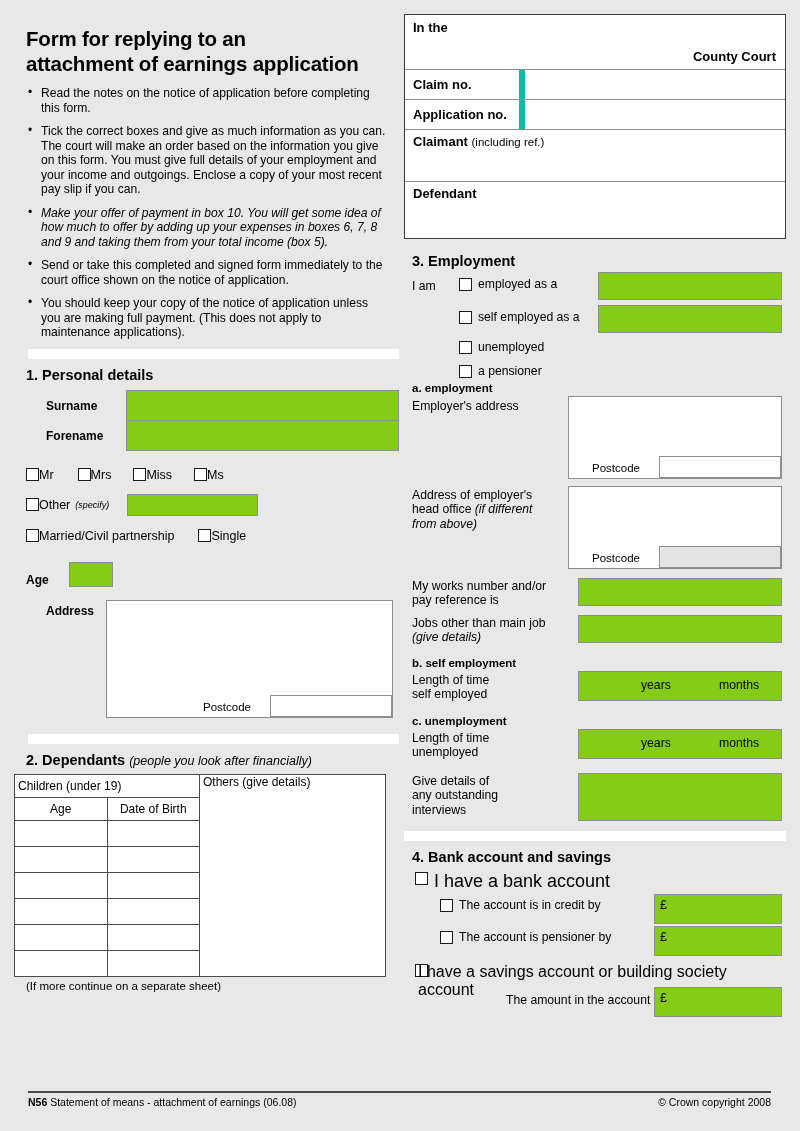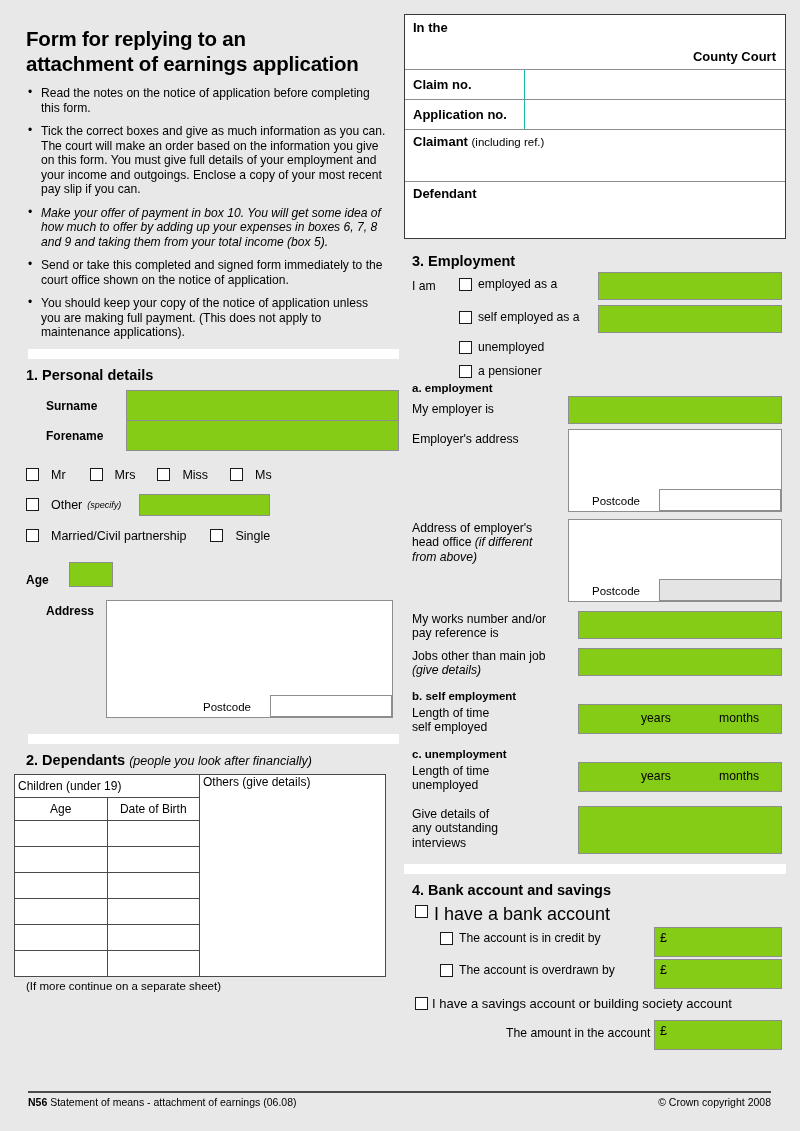--- a/index.html
+++ b/index.html
@@ -109,21 +109,21 @@
   .cbrow { margin-left: 12px; font-size: 12.5px; display: flex; align-items: center; }
   .cb {
     display: inline-block;
     width: 13px; height: 13px;
     background: #fff;
     border: 1.4px solid #1a1a1a;
     box-sizing: border-box;
     vertical-align: middle;
     flex: 0 0 auto;
   }
-  .cb-lab { margin-left: 12px; white-space: nowrap; }
+  .cb-lab { margin-left: 0; white-space: nowrap; }
   .specify { font-size: 9px; font-style: italic; margin-left: 5px; }
 
   
   .addr-block {
     position: relative;
     width: 287px; height: 118px;
     background:#fff; border:1px solid #8e8e8e; box-sizing:border-box;
   }
   .pc-row {
     position: absolute; left: 0; bottom: 0; width: 100%;
@@ -162,21 +162,21 @@
   .court .cell {
     border-bottom: 1px solid #8e8e8e;
     box-sizing: border-box;
     position: relative;
   }
   .court .cell:last-child { border-bottom: none; }
   .court .inthe { height: 55px; padding: 5px 8px 0 8px; font-size: 13px; font-weight: bold; }
   .court .cc { position: absolute; right: 9px; bottom: 5px; font-size: 13px; font-weight: bold; }
   .court .lrow { height: 30px; display: flex; }
   .court .lrow .l {
-    width: 120px; border-right: 1px solid #14b8a6;
+    width: 120px; border-right: 6px solid #14b8a6;
     font-size: 13px; font-weight: bold;
     display: flex; align-items: center; padding-left: 8px; box-sizing: border-box;
   }
   .court .lrow .r { flex: 1; }
   .court .blk { height: 52px; padding: 4px 0 0 8px; font-size: 13px; font-weight: bold; }
   .court .blk .reg { font-weight: normal; font-size: 11.5px; }
   .r-lab { font-size: 12.2px; line-height: 1.18; }
   .r-lab .it { font-style: italic; }
   .ym { position: relative; }
   .ym .y { position: absolute; left: 62px; top: 6px; font-size: 12.2px; }
@@ -361,24 +361,20 @@
 
       <span class="cb" style="position:absolute;left:47px;top:69px;"></span>
       <span style="position:absolute;left:66px;top:68px;font-size:12.2px;">unemployed</span>
 
       <span class="cb" style="position:absolute;left:47px;top:93px;"></span>
       <span style="position:absolute;left:66px;top:92px;font-size:12.2px;">a pensioner</span>
     </div>
 
     <div class="subhead" style="margin-left:8px;margin-top:2px;">a. employment</div>
 
-    <div style="position:relative;height:33px;margin-left:8px;">
-      <span class="r-lab" style="position:absolute;left:0;top:6px;">My employer is</span>
-      <span class="box thin" style="position:absolute;left:156px;top:0;width:214px;height:28px;"></span>
-    </div>
 
     <div style="position:relative;height:90px;margin-left:8px;">
       <span class="r-lab" style="position:absolute;left:0;top:3px;">Employer's address</span>
       <div class="addr-block" style="position:absolute;left:156px;top:0;width:214px;height:83px;">
         <div class="pc-row">
           <span class="pc-lab">Postcode</span>
           <span class="pc-fld"></span>
         </div>
       </div>
     </div>
@@ -462,29 +458,29 @@
       <div style="position:relative;height:31px;">
         <span class="cb" style="position:absolute;left:28px;top:5px;"></span>
         <span style="position:absolute;left:47px;top:4px;font-size:12.2px;">The account is in credit by</span>
         <span class="box thin pound" style="position:absolute;left:242px;top:0;width:128px;height:30px;">
           <span>£</span>
         </span>
       </div>
 
       <div style="position:relative;height:36px;">
         <span class="cb" style="position:absolute;left:28px;top:6px;"></span>
-        <span style="position:absolute;left:47px;top:5px;font-size:12.2px;">The account is overdrawn by</span>
+        <span style="position:absolute;left:47px;top:5px;font-size:12.2px;">The account is pensioner by</span>
         <span class="box thin pound" style="position:absolute;left:242px;top:1px;width:128px;height:30px;">
           <span>£</span>
         </span>
       </div>
 
       <div style="position:relative;height:26px;">
         <span class="cb" style="position:absolute;left:3px;top:3px;"></span>
-        <span style="position:absolute;left:20px;top:2px;font-size:13px;">I have a savings account or building society account</span>
+        <span style="position:absolute;left:6px;top:2px;font-size:16px;">I have a savings account or building society account</span>
       </div>
 
       <div style="position:relative;height:34px;">
         <span style="position:absolute;left:94px;top:6px;font-size:12.2px;">The amount in the account is</span>
         <span class="box thin pound" style="position:absolute;left:242px;top:0;width:128px;height:30px;">
           <span>£</span>
         </span>
       </div>
     </div>
   </div>

